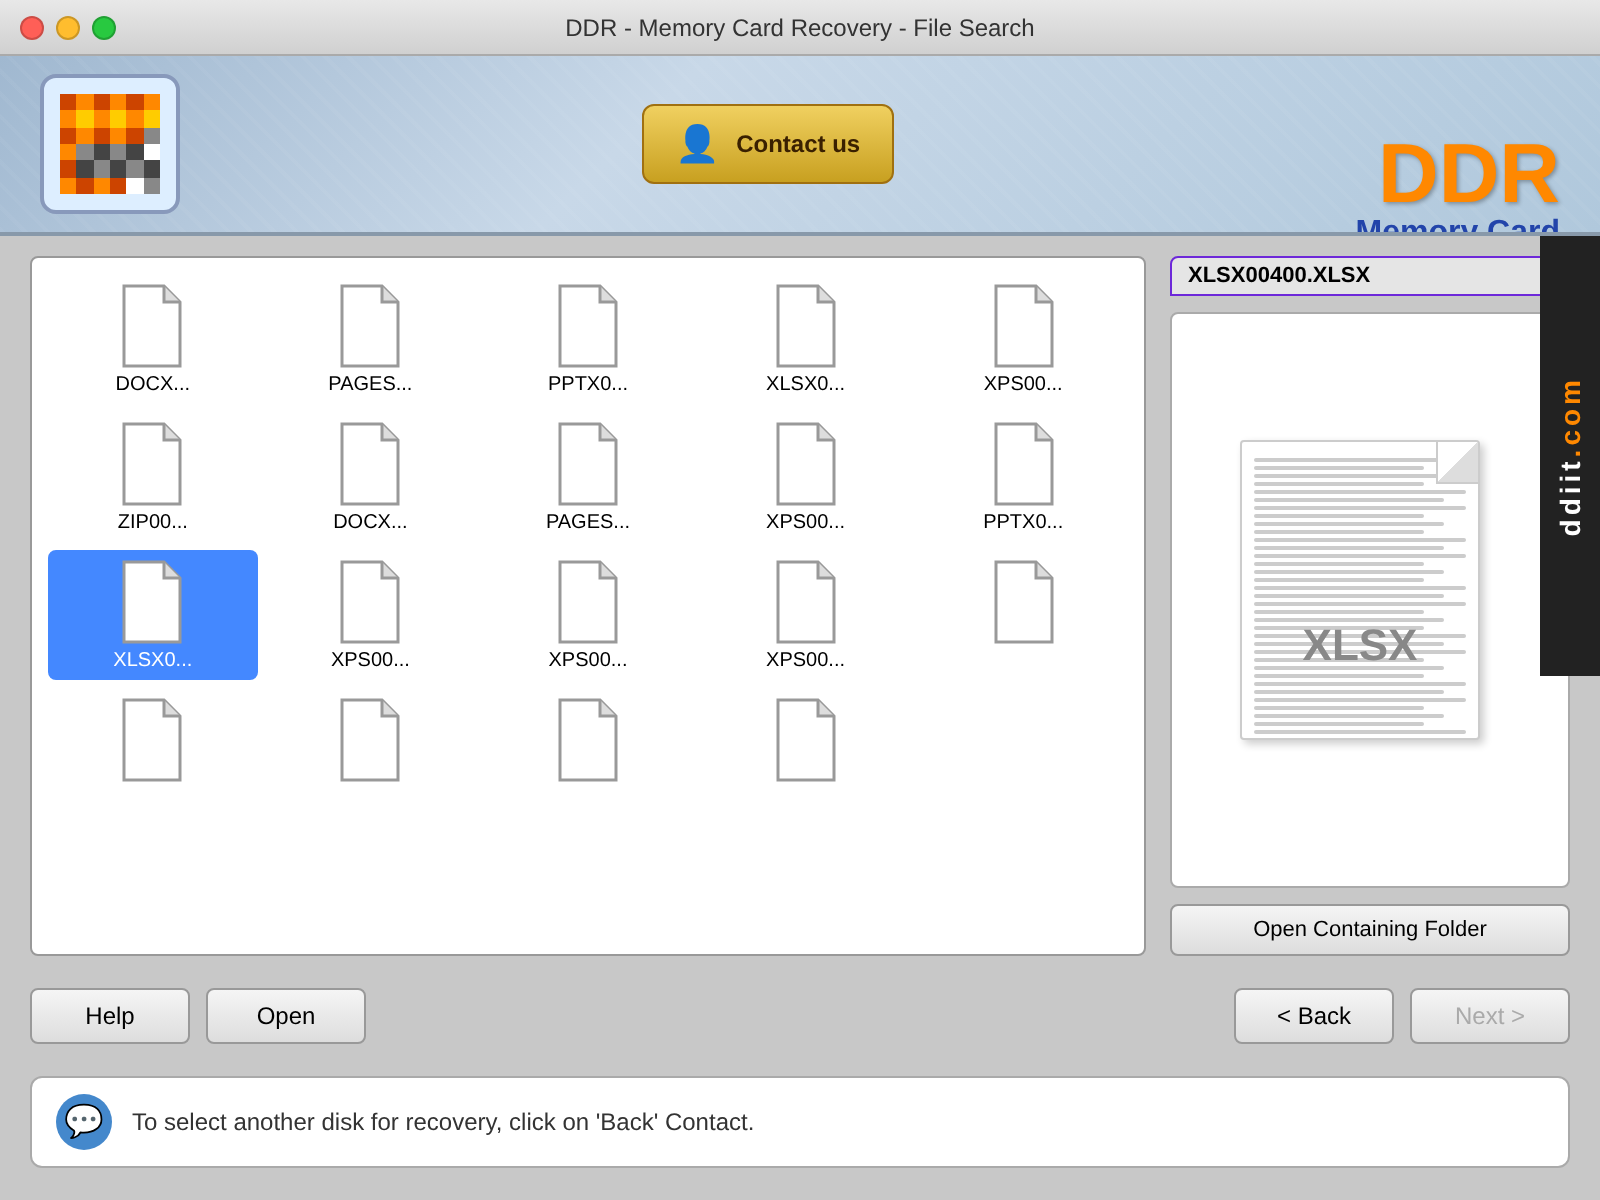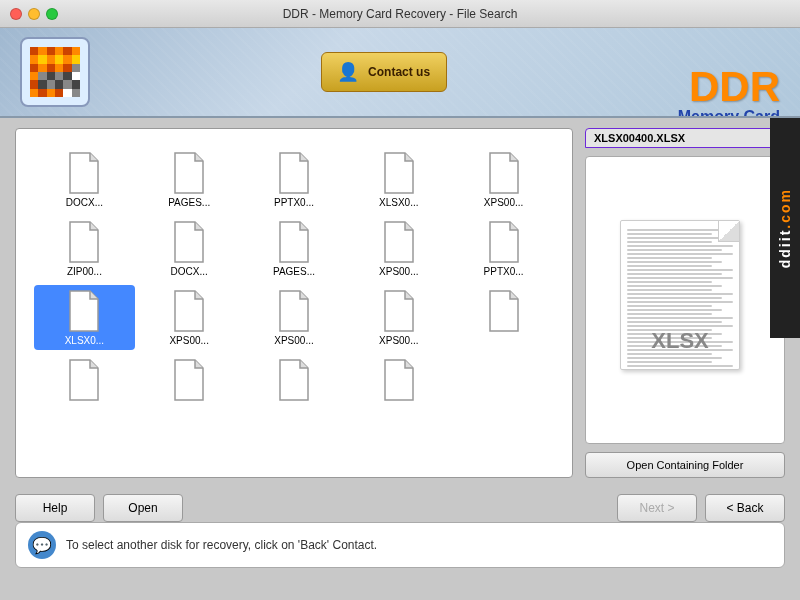--- a/index.html
+++ b/index.html
@@ -128,21 +128,21 @@
       height: 370px;
     }
 
     
     .file-grid-panel {
       flex: 1;
       background: white;
       border: 1px solid #999;
       border-radius: 4px;
       overflow-y: auto;
-      padding: 18px;
+      padding: 8px;
     }
     .file-grid {
       display: grid;
       grid-template-columns: repeat(5, 1fr);
       gap: 4px;
     }
     .file-item {
       display: flex;
       flex-direction: column;
       align-items: center;
@@ -229,21 +229,21 @@
     .preview-line {
       height: 2px;
       background: #ccc;
       border-radius: 1px;
       width: 100%;
     }
     .preview-line:nth-child(even) { width: 80%; }
     .preview-line:nth-child(3n) { width: 90%; }
     .preview-xlsx-label {
       position: absolute;
-      bottom: 15px;
+      bottom: 33px;
       left: 0; right: 0;
       text-align: center;
       font-size: 22px;
       font-weight: bold;
       color: #888;
     }
     .open-folder-btn {
       background: linear-gradient(to bottom, #f5f5f5, #ddd);
       border: 1px solid #999;
       border-radius: 4px;
@@ -254,21 +254,21 @@
     }
 
     
     .bottom-area {
       padding: 6px 15px 8px 15px;
     }
     .nav-buttons {
       display: flex;
       justify-content: space-between;
       align-items: flex-start;
-      margin-bottom: 0;
+      margin-bottom: 16px;
     }
     .nav-left { display: flex; gap: 8px; }
     .nav-right { display: flex; gap: 8px; }
     .nav-btn {
       background: linear-gradient(to bottom, #f5f5f5, #ddd);
       border: 1px solid #999;
       border-radius: 4px;
       padding: 6px 20px;
       font-size: 12px;
       cursor: pointer;
@@ -589,21 +589,21 @@
   <span class="side-banner-text">ddiit<span class="dot-com">.com</span></span>
 </div>
 
 <div class="bottom-area">
   <div class="nav-buttons">
     <div class="nav-left">
       <button class="nav-btn">Help</button>
       <button class="nav-btn">Open</button>
     </div>
     <div class="nav-right">
+      <button class="nav-btn">&lt; Back</button>
       <button class="nav-btn disabled" disabled="">Next &gt;</button>
-      <button class="nav-btn">&lt; Back</button>
     </div>
   </div>
   <div class="status-bar">
     <div class="status-icon">💬</div>
     <span>To select another disk for recovery, click on 'Back' Contact.</span>
   </div>
 </div>
 
 </body></html>

